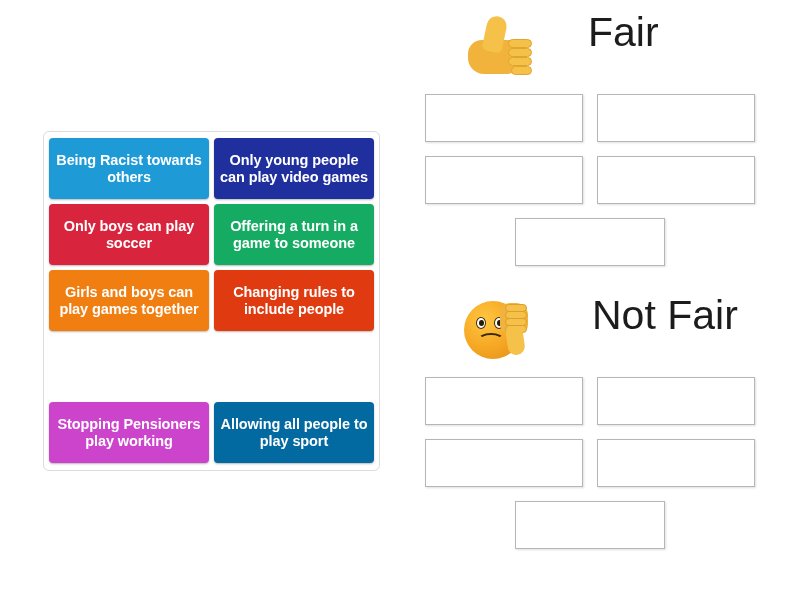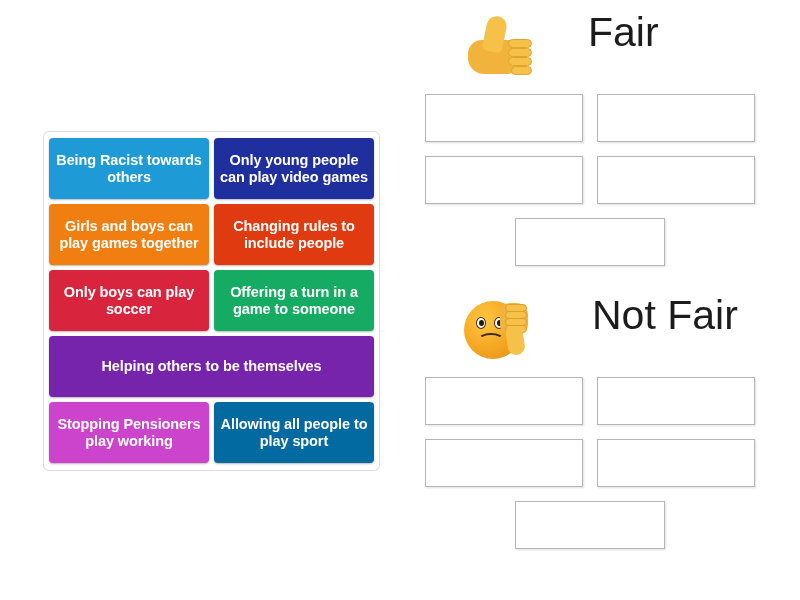--- a/index.html
+++ b/index.html
@@ -228,41 +228,38 @@
   <div class="tile-row">
     <div class="tile" style="background: rgb(30, 154, 214);">
       <span>Being Racist towards others</span>
     </div>
     <div class="tile" style="background: rgb(31, 47, 158);">
       <span>Only young people can play video games</span>
     </div>
   </div>
 
   <div class="tile-row">
+    <div class="tile" style="background: rgb(216, 36, 60);">
+      <span>Only boys can play soccer</span>
+    </div>
+    <div class="tile" style="background: rgb(22, 171, 99);">
+      <span>Offering a turn in a game to someone</span>
+    </div>
+  </div>
+
+  <div class="tile-row">
     <div class="tile" style="background: rgb(240, 126, 17);">
       <span>Girls and boys can play games together</span>
     </div>
     <div class="tile" style="background: rgb(224, 58, 16);">
       <span>Changing rules to include people</span>
     </div>
   </div>
 
   <div class="tile-row">
-    <div class="tile" style="background: rgb(216, 36, 60);">
-      <span>Only boys can play soccer</span>
-    </div>
-    <div class="tile" style="background: rgb(22, 171, 99);">
-      <span>Offering a turn in a game to someone</span>
-    </div>
-  </div>
-
-  <div class="tile-row">
-    <div class="tile" style="background: rgb(119, 36, 173);">
-      <span>Helping others to be themselves</span>
-    </div>
   </div>
 
   <div class="tile-row">
     <div class="tile" style="background: rgb(204, 68, 204);">
       <span>Stopping Pensioners play working</span>
     </div>
     <div class="tile" style="background: #0369a1;">
       <span>Allowing all people to play sport</span>
     </div>
   </div>

